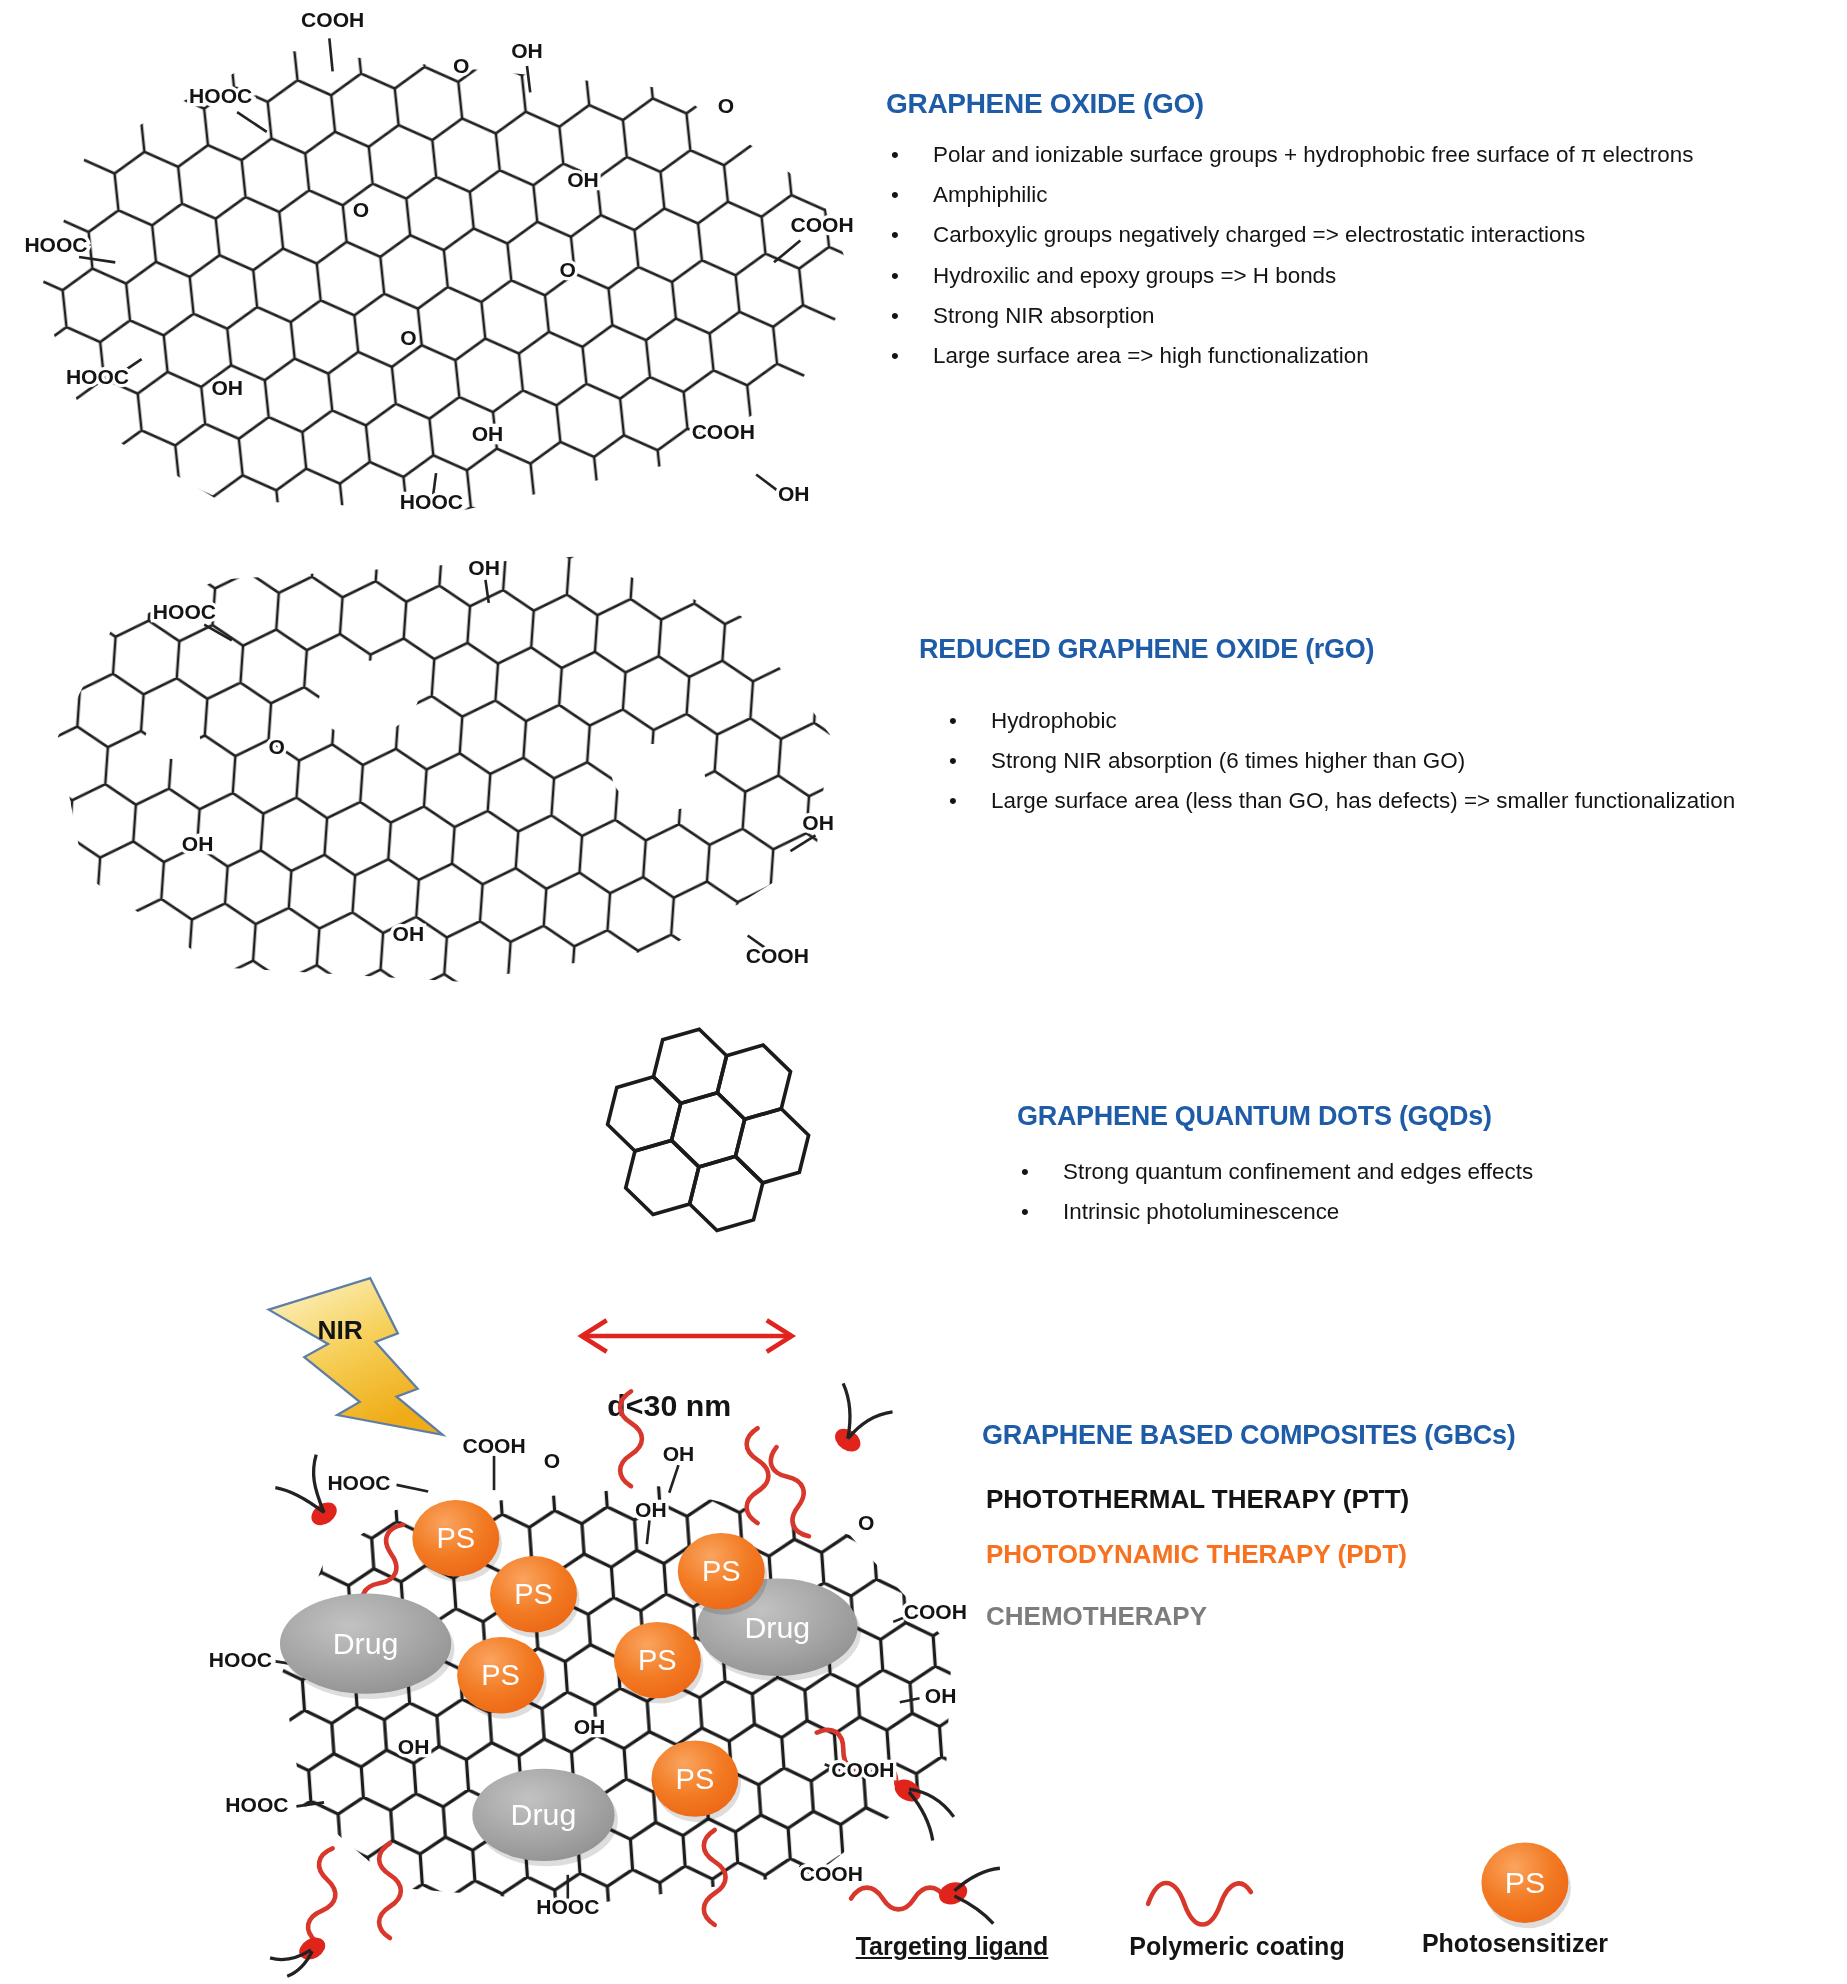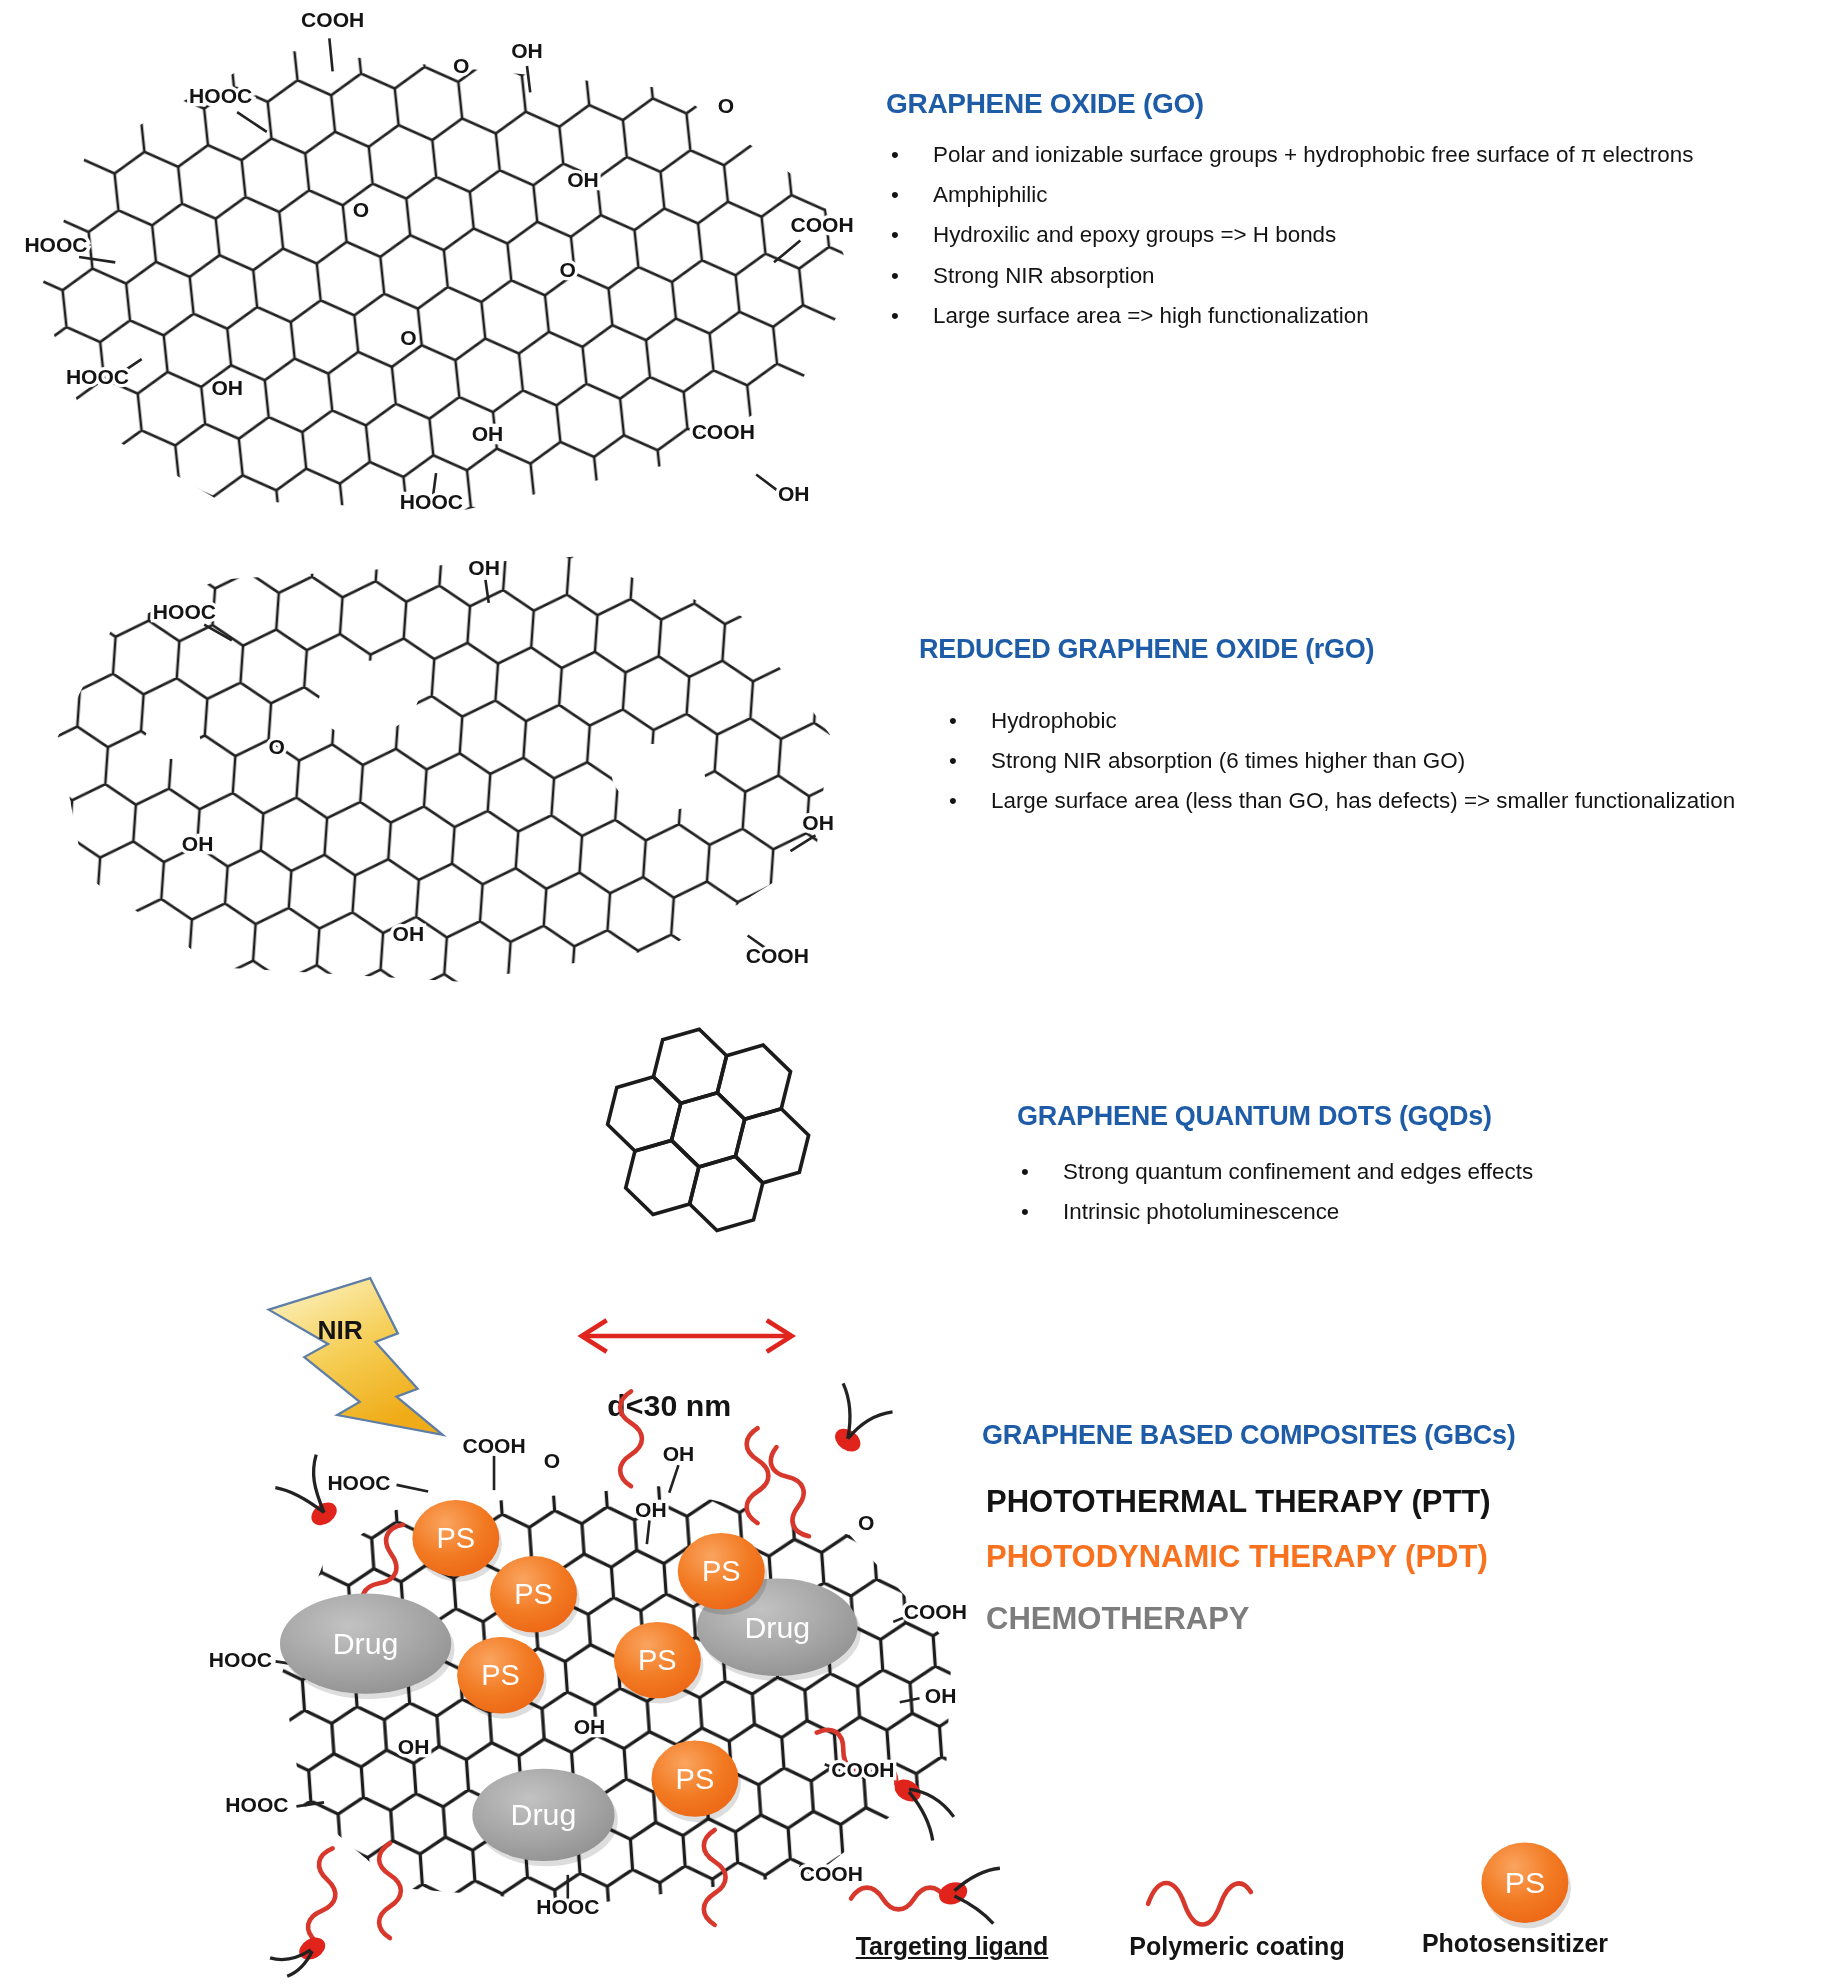--- a/index.html
+++ b/index.html
@@ -5,21 +5,21 @@
   html,body{margin:0;padding:0;background:#ffffff;}
   .stage{position:relative;width:1847px;height:1985px;background:#ffffff;overflow:hidden;
          font-family:"Liberation Sans",sans-serif;}
   svg.canvas{position:absolute;left:0;top:0;}
   .txt{position:absolute;font-family:"Liberation Sans",sans-serif;font-weight:bold;color:#141414;}
   .heading{color:#1E5CA8;font-size:28px;letter-spacing:-0.3px;white-space:nowrap;}
   .h-rgo,.h-gqd,.h-gbc{font-size:27px;}
   .bullets{position:absolute;}
   .b-row{display:flex;font-size:22.4px;line-height:29px;margin-bottom:11.2px;color:#141414;}
   .b-row::before{content:"\2022";width:42px;flex:0 0 42px;font-size:22.4px;}
-  .therapy{position:absolute;font-weight:bold;font-size:31px;white-space:nowrap;}
+  .therapy{position:absolute;font-weight:bold;font-size:26px;white-space:nowrap;}
   .t-ptt{color:#141414;}
   .t-pdt{color:#F7711F;}
   .t-chemo{color:#7D7D7D;}
   .legend-label{position:absolute;transform:translateX(-50%);font-weight:bold;font-size:25px;color:#141414;white-space:nowrap;}
 </style>
 </head>
 <body>
 
 <div class="stage">
 
@@ -268,20 +268,23 @@
 
 <div class="txt heading" style="left:886px;top:88px;">GRAPHENE OXIDE (GO)</div>
 <div class="bullets" style="left:891px;top:140px;width:942px;">
   <div class="b-row">
         <span>Polar and ionizable surface groups + hydrophobic free surface of π electrons</span>
       </div>
   <div class="b-row">
         <span>Amphiphilic</span>
       </div>
   <div class="b-row">
+        <span>Carboxylic groups negatively charged =&gt; electrostatic interactions</span>
+      </div>
+  <div class="b-row">
         <span>Hydroxilic and epoxy groups =&gt; H bonds</span>
       </div>
   <div class="b-row">
         <span>Strong NIR absorption</span>
       </div>
   <div class="b-row">
         <span>Large surface area =&gt; high functionalization</span>
       </div>
 </div>
 

